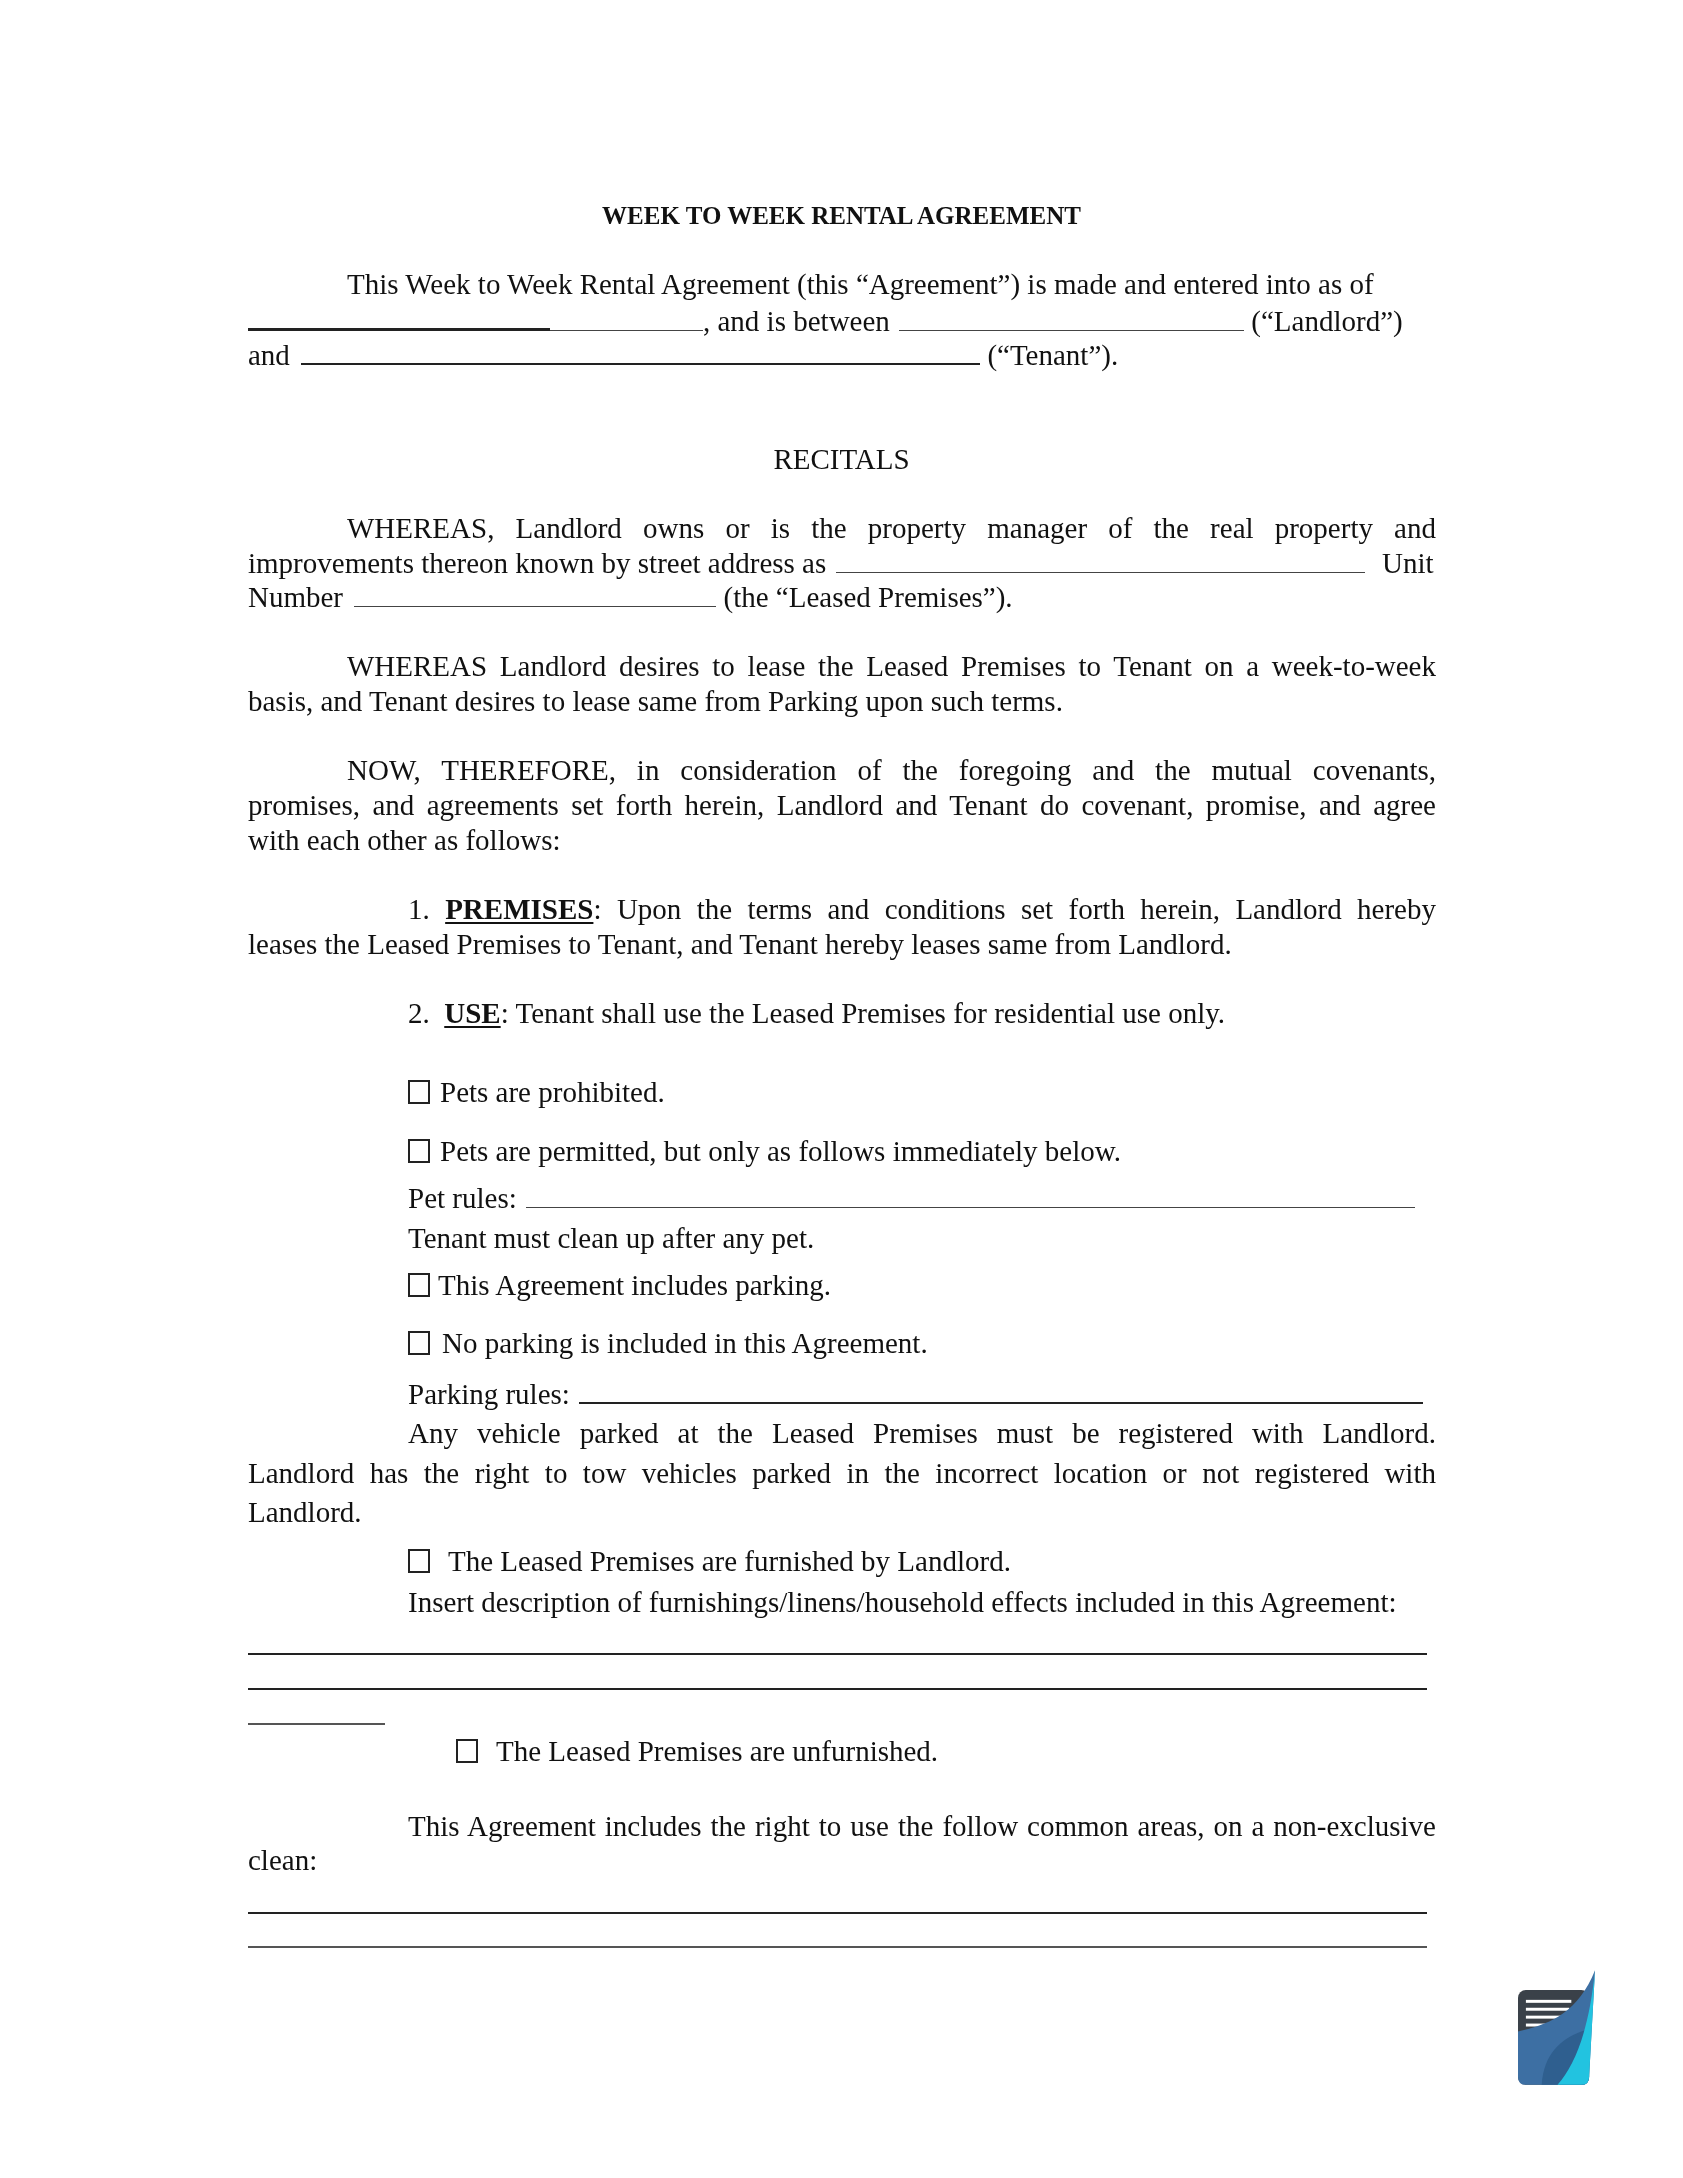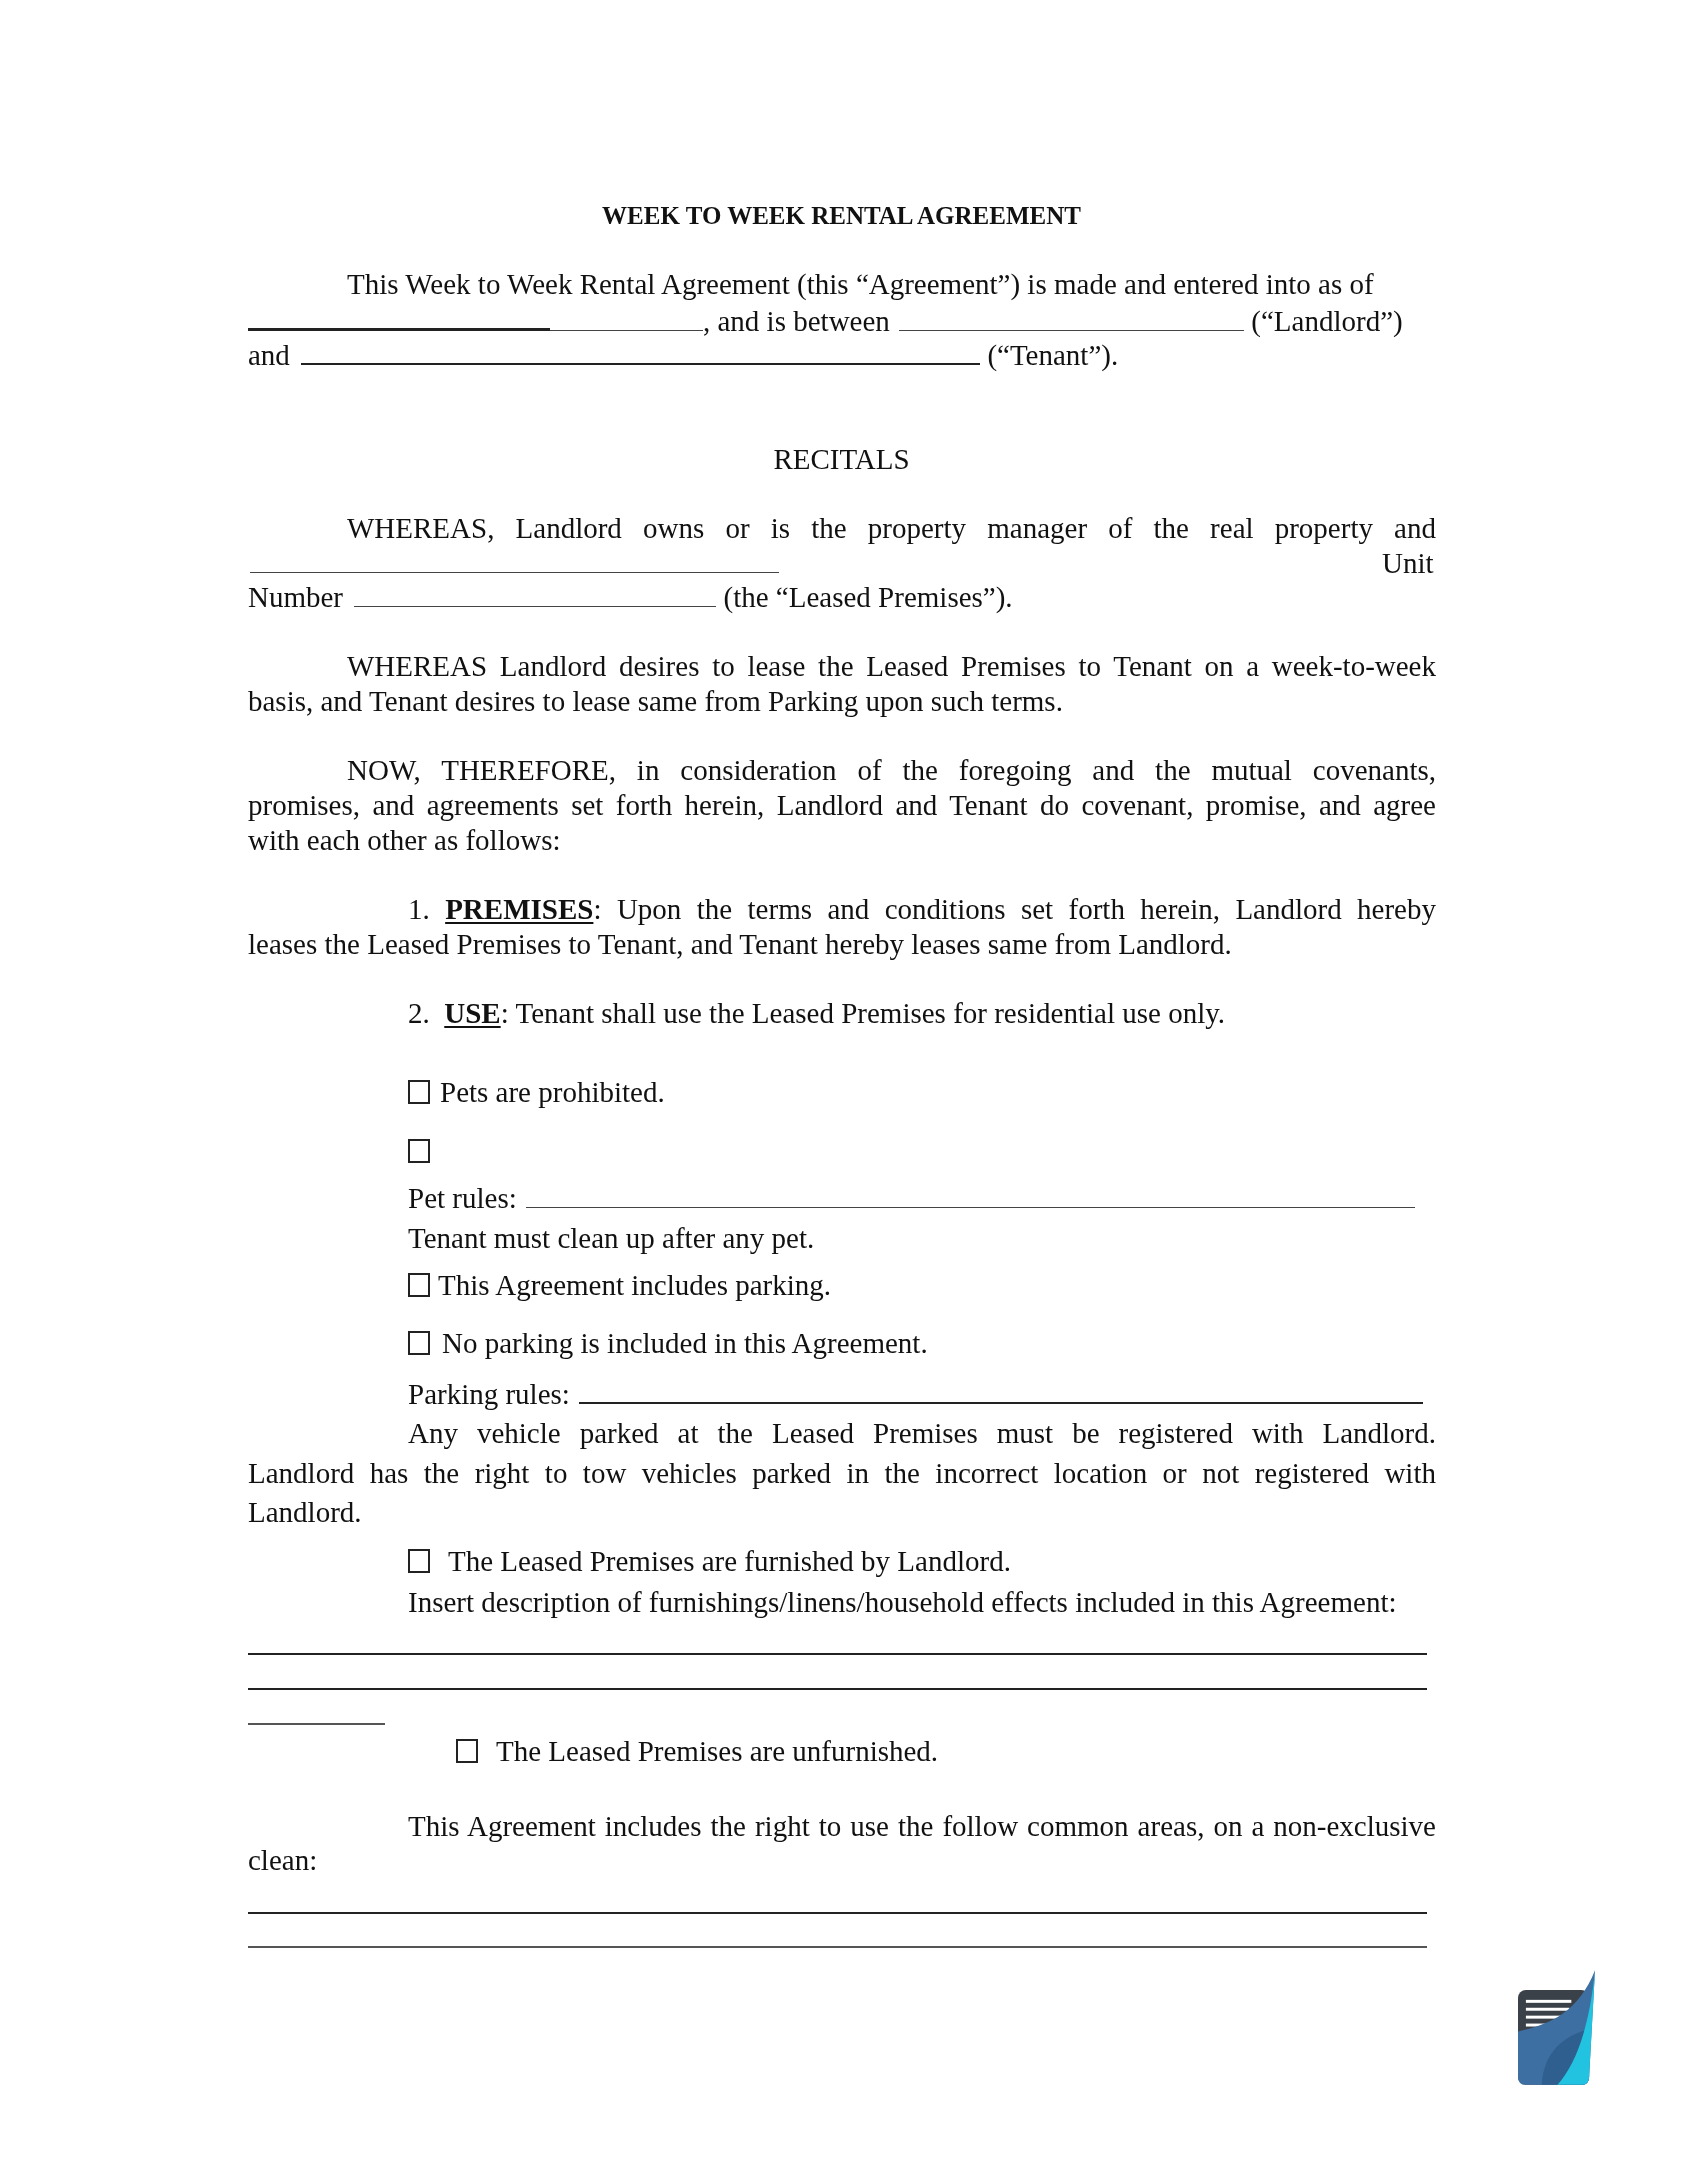--- a/index.html
+++ b/index.html
@@ -32,20 +32,21 @@
 <div class="abs" style="left:248px; top:337px;">
   <span>and</span>
   <span class="ul" style="width:679px; margin-left:4px;"></span>
   <span>(“Tenant”).</span>
 </div>
 
 <div class="abs center" style="top:442px; left:0;">RECITALS</div>
 
 <div class="abs just" style="top:511px; padding-left:99px; width:1089px;">WHEREAS, Landlord owns or is the property manager of the real property and</div>
 <div class="abs" style="left:248px; top:546px;">
+  <span>improvements thereon known by street address as</span>
   <span class="ul thin" style="width:529px; margin-left:2px;"></span>
 </div>
 <div class="abs" style="left:1382px; top:546px;">Unit</div>
 <div class="abs" style="left:248px; top:580px;">
   <span>Number</span>
   <span class="ul thin" style="width:362px; margin-left:4px;"></span>
   <span>(the “Leased Premises”).</span>
 </div>
 
 <div class="abs just" style="top:649px; padding-left:99px; width:1089px;">WHEREAS Landlord desires to lease the Leased Premises to Tenant on a week-to-week</div>
@@ -57,21 +58,21 @@
 
 <div class="abs" style="left:408px; top:892px; width:1028px; text-align:justify; text-align-last:justify;"><span>1.</span> <span class="u">PREMISES</span><span>: Upon the terms and conditions set forth herein, Landlord hereby</span></div>
 <div class="abs" style="left:248px; top:927px;">leases the Leased Premises to Tenant, and Tenant hereby leases same from Landlord.</div>
 
 <div class="abs" style="left:408px; top:996px;"><span>2.</span>&nbsp; <span class="u">USE</span><span>: Tenant shall use the Leased Premises for residential use only.</span></div>
 
 <div class="abs" style="left:408px; top:1075px;text-align:right;">
   <span class="cb"></span><span>Pets are prohibited.</span>
 </div>
 <div class="abs" style="left:408px; top:1134px;">
-  <span class="cb"></span>
+  <span class="cb"></span><span>Pets are permitted, but only as follows immediately below.</span>
 </div>
 <div class="abs" style="left:408px; top:1181px;">
   <span>Pet rules:</span>
   <span class="ul thin" style="width:889px; margin-left:2px;"></span>
 </div>
 <div class="abs" style="left:408px; top:1221px;">Tenant must clean up after any pet.</div>
 <div class="abs" style="left:408px; top:1268px;">
   <span class="cb" style="margin-right:8px;"></span><span>This Agreement includes parking.</span>
 </div>
 <div class="abs" style="left:408px; top:1326px;">

